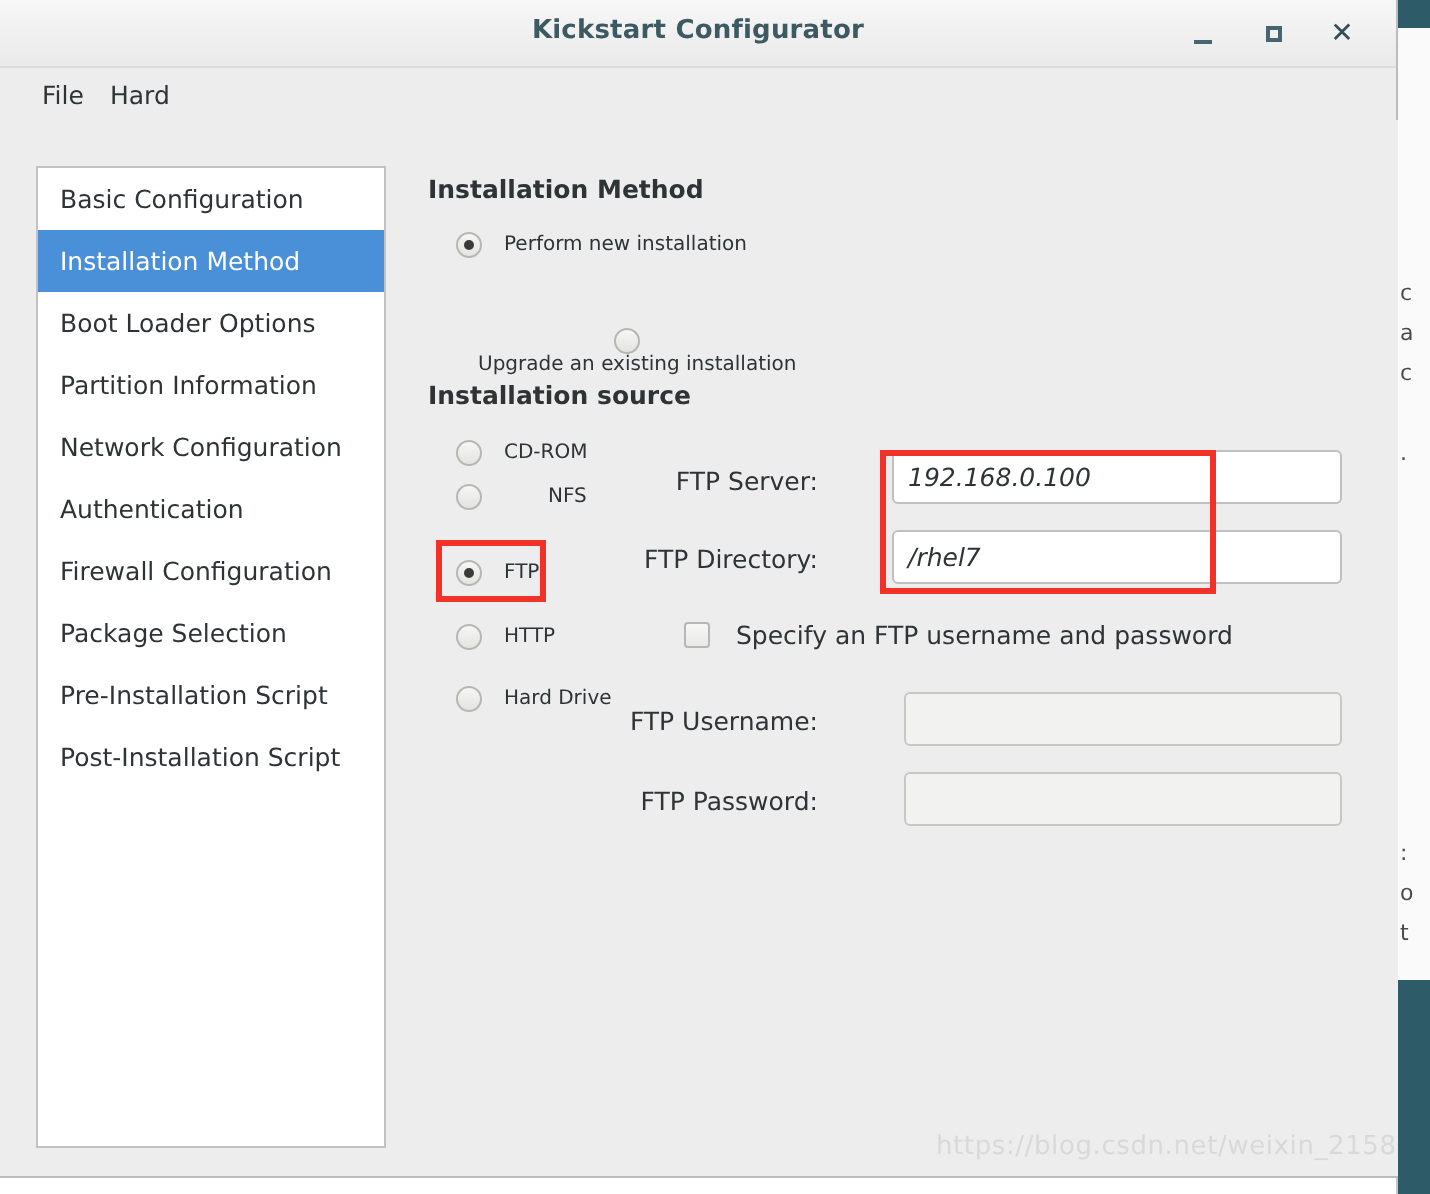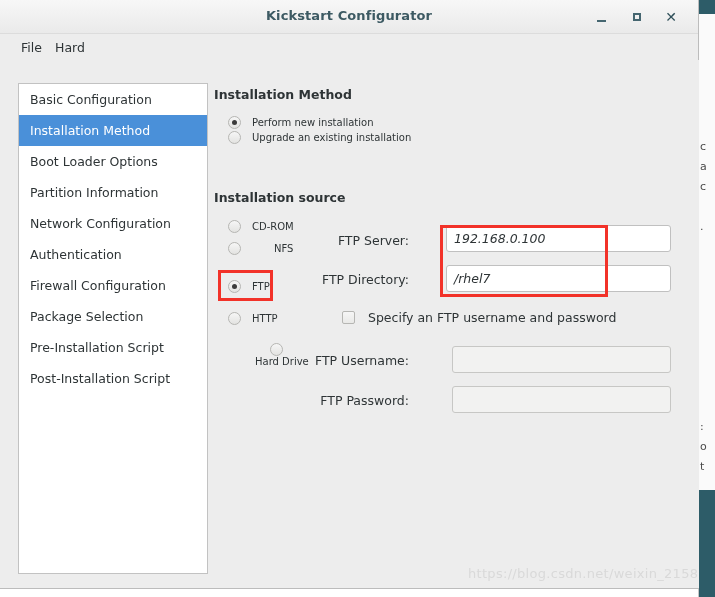--- a/index.html
+++ b/index.html
@@ -148,21 +148,21 @@
     width: 699px;
     height: 528px;
     background: #ededed;
   }
 
   
   #sidebar {
     position: absolute;
     left: 18px;
     top: 23px;
-    width: 190px;
+    width: 175px;
     height: 491px;
     background: #ffffff;
     border: 1px solid #c2c2c2;
     box-sizing: border-box;
     overflow: hidden;
   }
   .side-item {
     height: 31px;
     line-height: 31px;
     padding-left: 11px;
@@ -219,26 +219,26 @@
     border-radius: 50%;
     background: #3b3b3b;
   }
   .radio-label {
     margin-left: 11px;
     font-size: 10px;
     color: #2e3436;
   }
 
   #rb-new     { left: 14px; top: 56px; }
-  #rb-upgrade { left: 14px; top: 71px; }
+  #rb-upgrade { left: 14px; top: 104px; flex-direction: column; }
   #rb-cdrom   { left: 14px; top: 160px; }
   #rb-nfs     { left: 14px; top: 182px; gap: 22px; }
   #rb-ftp     { left: 14px; top: 220px; }
   #rb-http    { left: 14px; top: 252px; }
-  #rb-hdd     { left: 30px; top: 283px; flex-direction: column; }
+  #rb-hdd     { left: 14px; top: 283px; }
 
   
   .field-label {
     position: absolute;
     font-size: 12.5px;
     color: #2e3436;
     white-space: nowrap;
     text-align: right;
   }
   #lbl-server  { left: 90px; width: 105px; top: 173px; }

